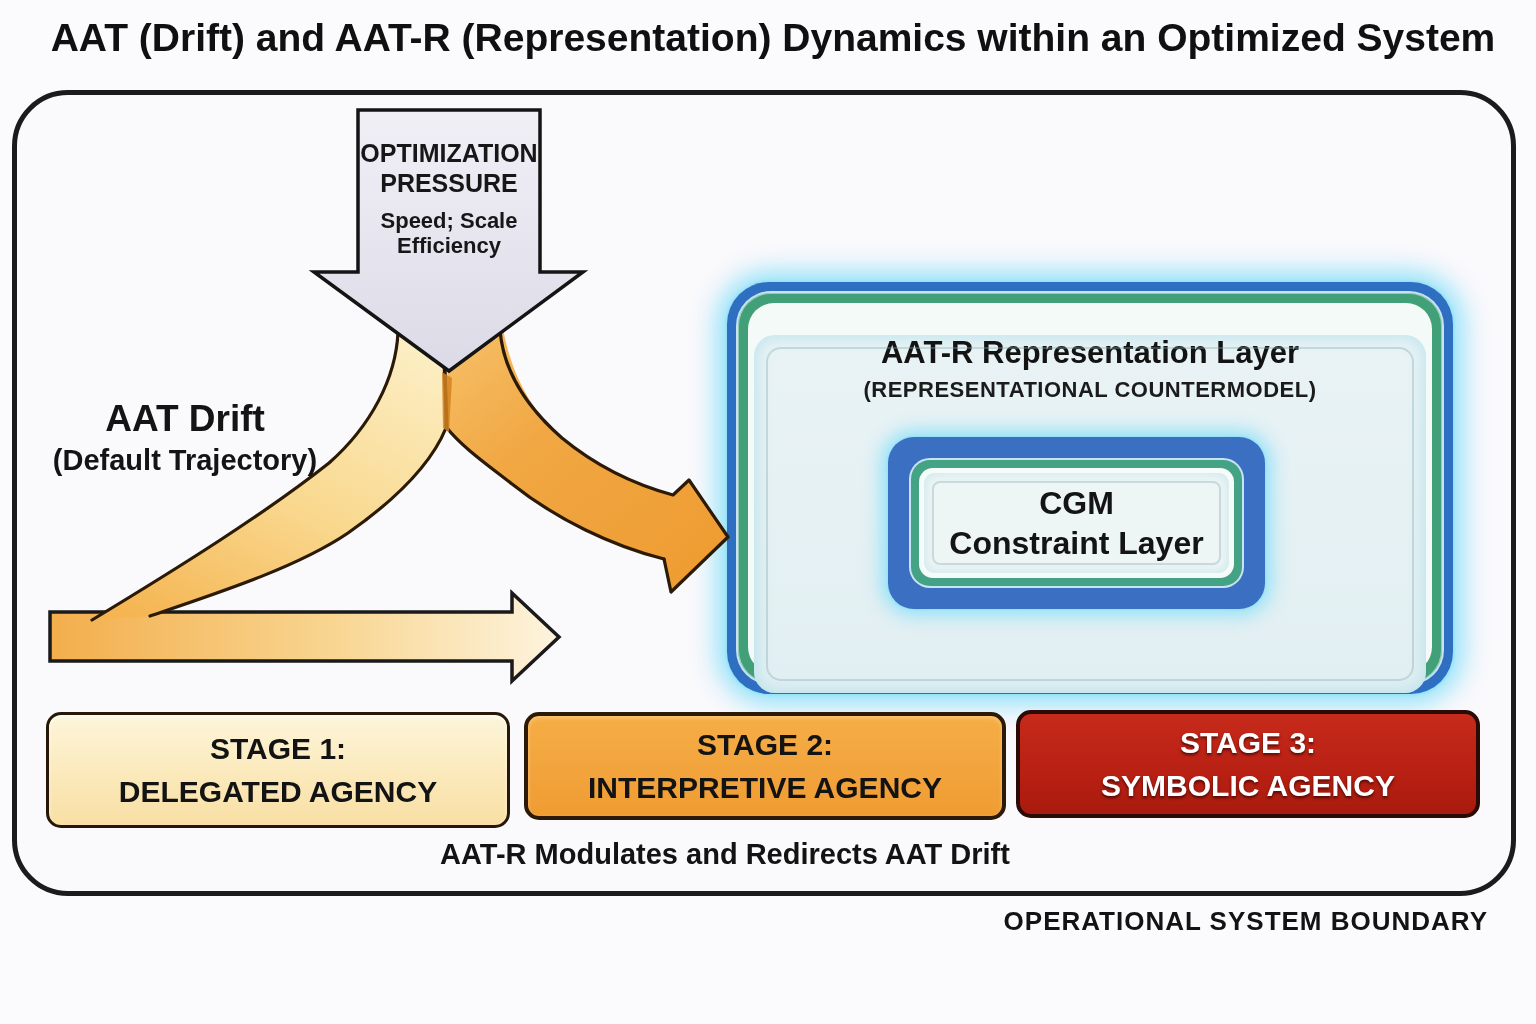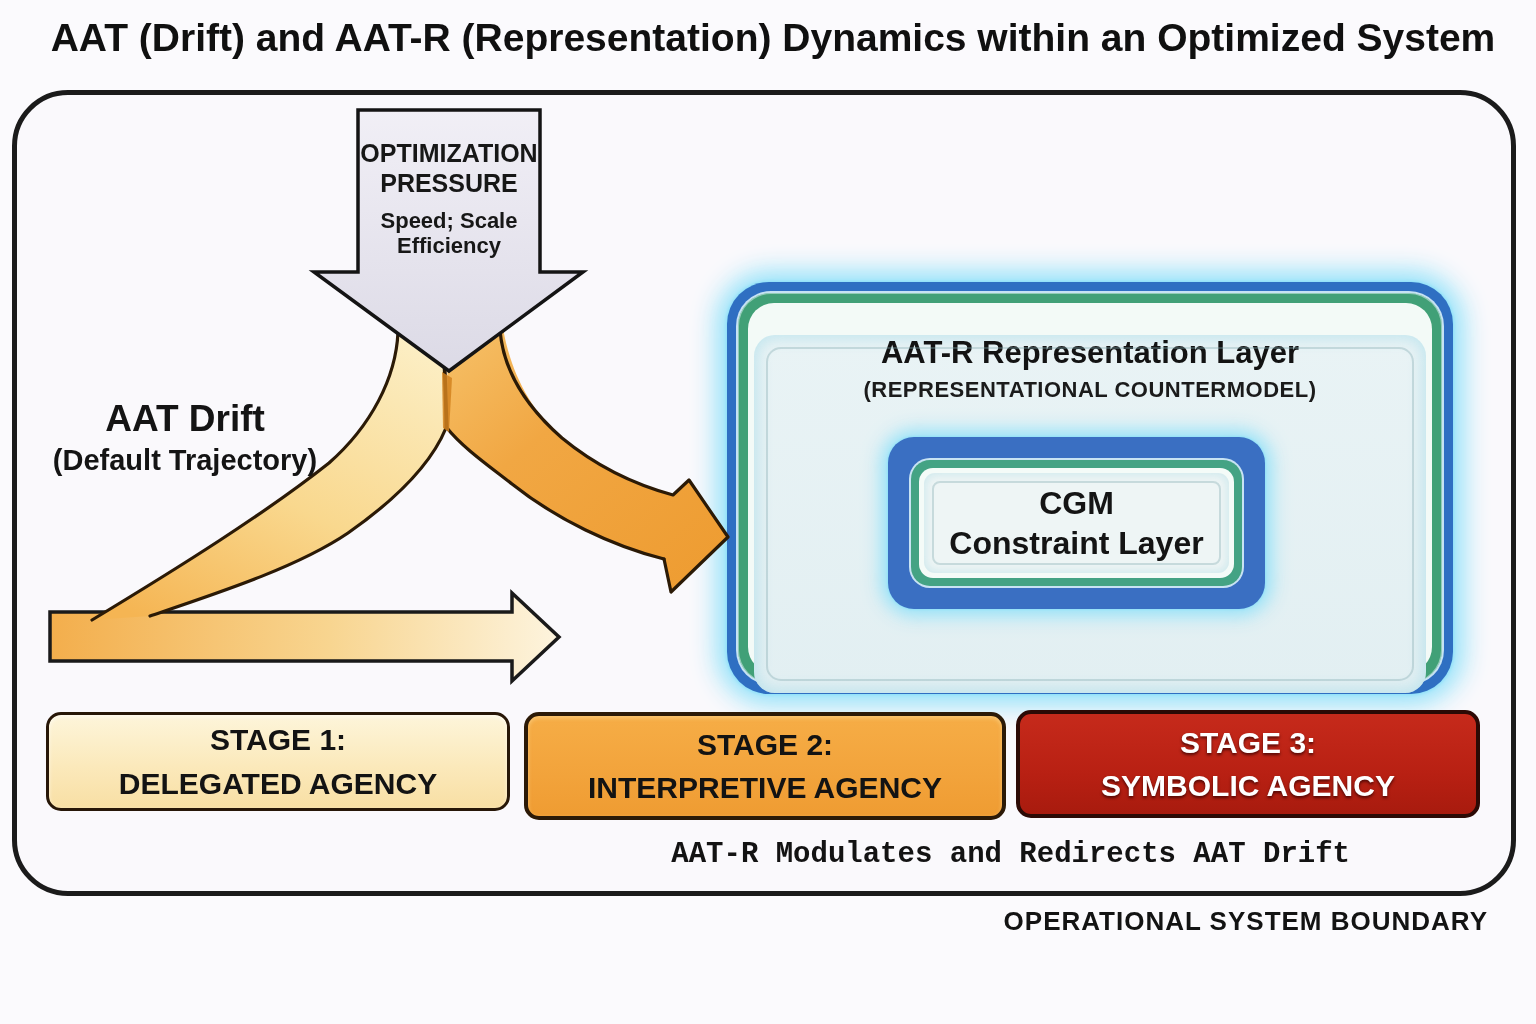--- a/index.html
+++ b/index.html
@@ -99,21 +99,21 @@
   .drift-s{font-size:29px;font-weight:bold;margin-top:4px;}
 
   
   .stage{
     position:absolute;box-sizing:border-box;border-radius:15px;
     display:flex;flex-direction:column;justify-content:center;text-align:center;
     z-index:2;
   }
   .stage .l1,.stage .l2{font-size:30px;font-weight:bold;line-height:1.45;}
   .stage1{
-    left:46px;top:712px;width:464px;height:99px;
+    left:46px;top:712px;width:464px;height:116px;
     background:linear-gradient(180deg,#fdf5da 0%,#fbe9bb 55%,#f8dfa4 100%);
     border:3px solid #271708;
     box-shadow:inset 0 2px 4px rgba(255,255,255,0.6);
     color:#131313;
   }
   .stage2{
     left:524px;top:712px;width:482px;height:108px;
     background:linear-gradient(180deg,#f6ad46 0%,#f2a33b 60%,#ef9c32 100%);
     border:4px solid #2c1a07;
     box-shadow:inset 0 2px 4px rgba(255,230,170,0.5);
@@ -122,22 +122,22 @@
   .stage3{
     left:1016px;top:710px;width:464px;height:108px;
     background:linear-gradient(180deg,#c62a1b 0%,#b82013 60%,#a81b0e 100%);
     border:4px solid #2c0a05;
     color:#ffffff;
   }
   .stage3 .l1,.stage3 .l2{text-shadow:0 2px 3px rgba(45,0,0,0.75);text-align:center;}
 
   
   .footer-note{
-    position:absolute;left:100px;top:838px;width:1250px;text-align:right;
-    font-size:29px;font-weight:bold;color:#131313;z-index:2;font-family:Liberation Mono, monospace;
+    position:absolute;left:100px;top:838px;width:1250px;text-align:center;
+    font-size:29px;font-weight:bold;color:#131313;z-index:2;
   }
   .boundary-label{
     position:absolute;left:12px;top:906px;width:1476px;text-align:right;
     font-size:26px;font-weight:bold;letter-spacing:1px;color:#131313;
   }
 </style>
 </head>
 <body>
 
 <div class="canvas">

